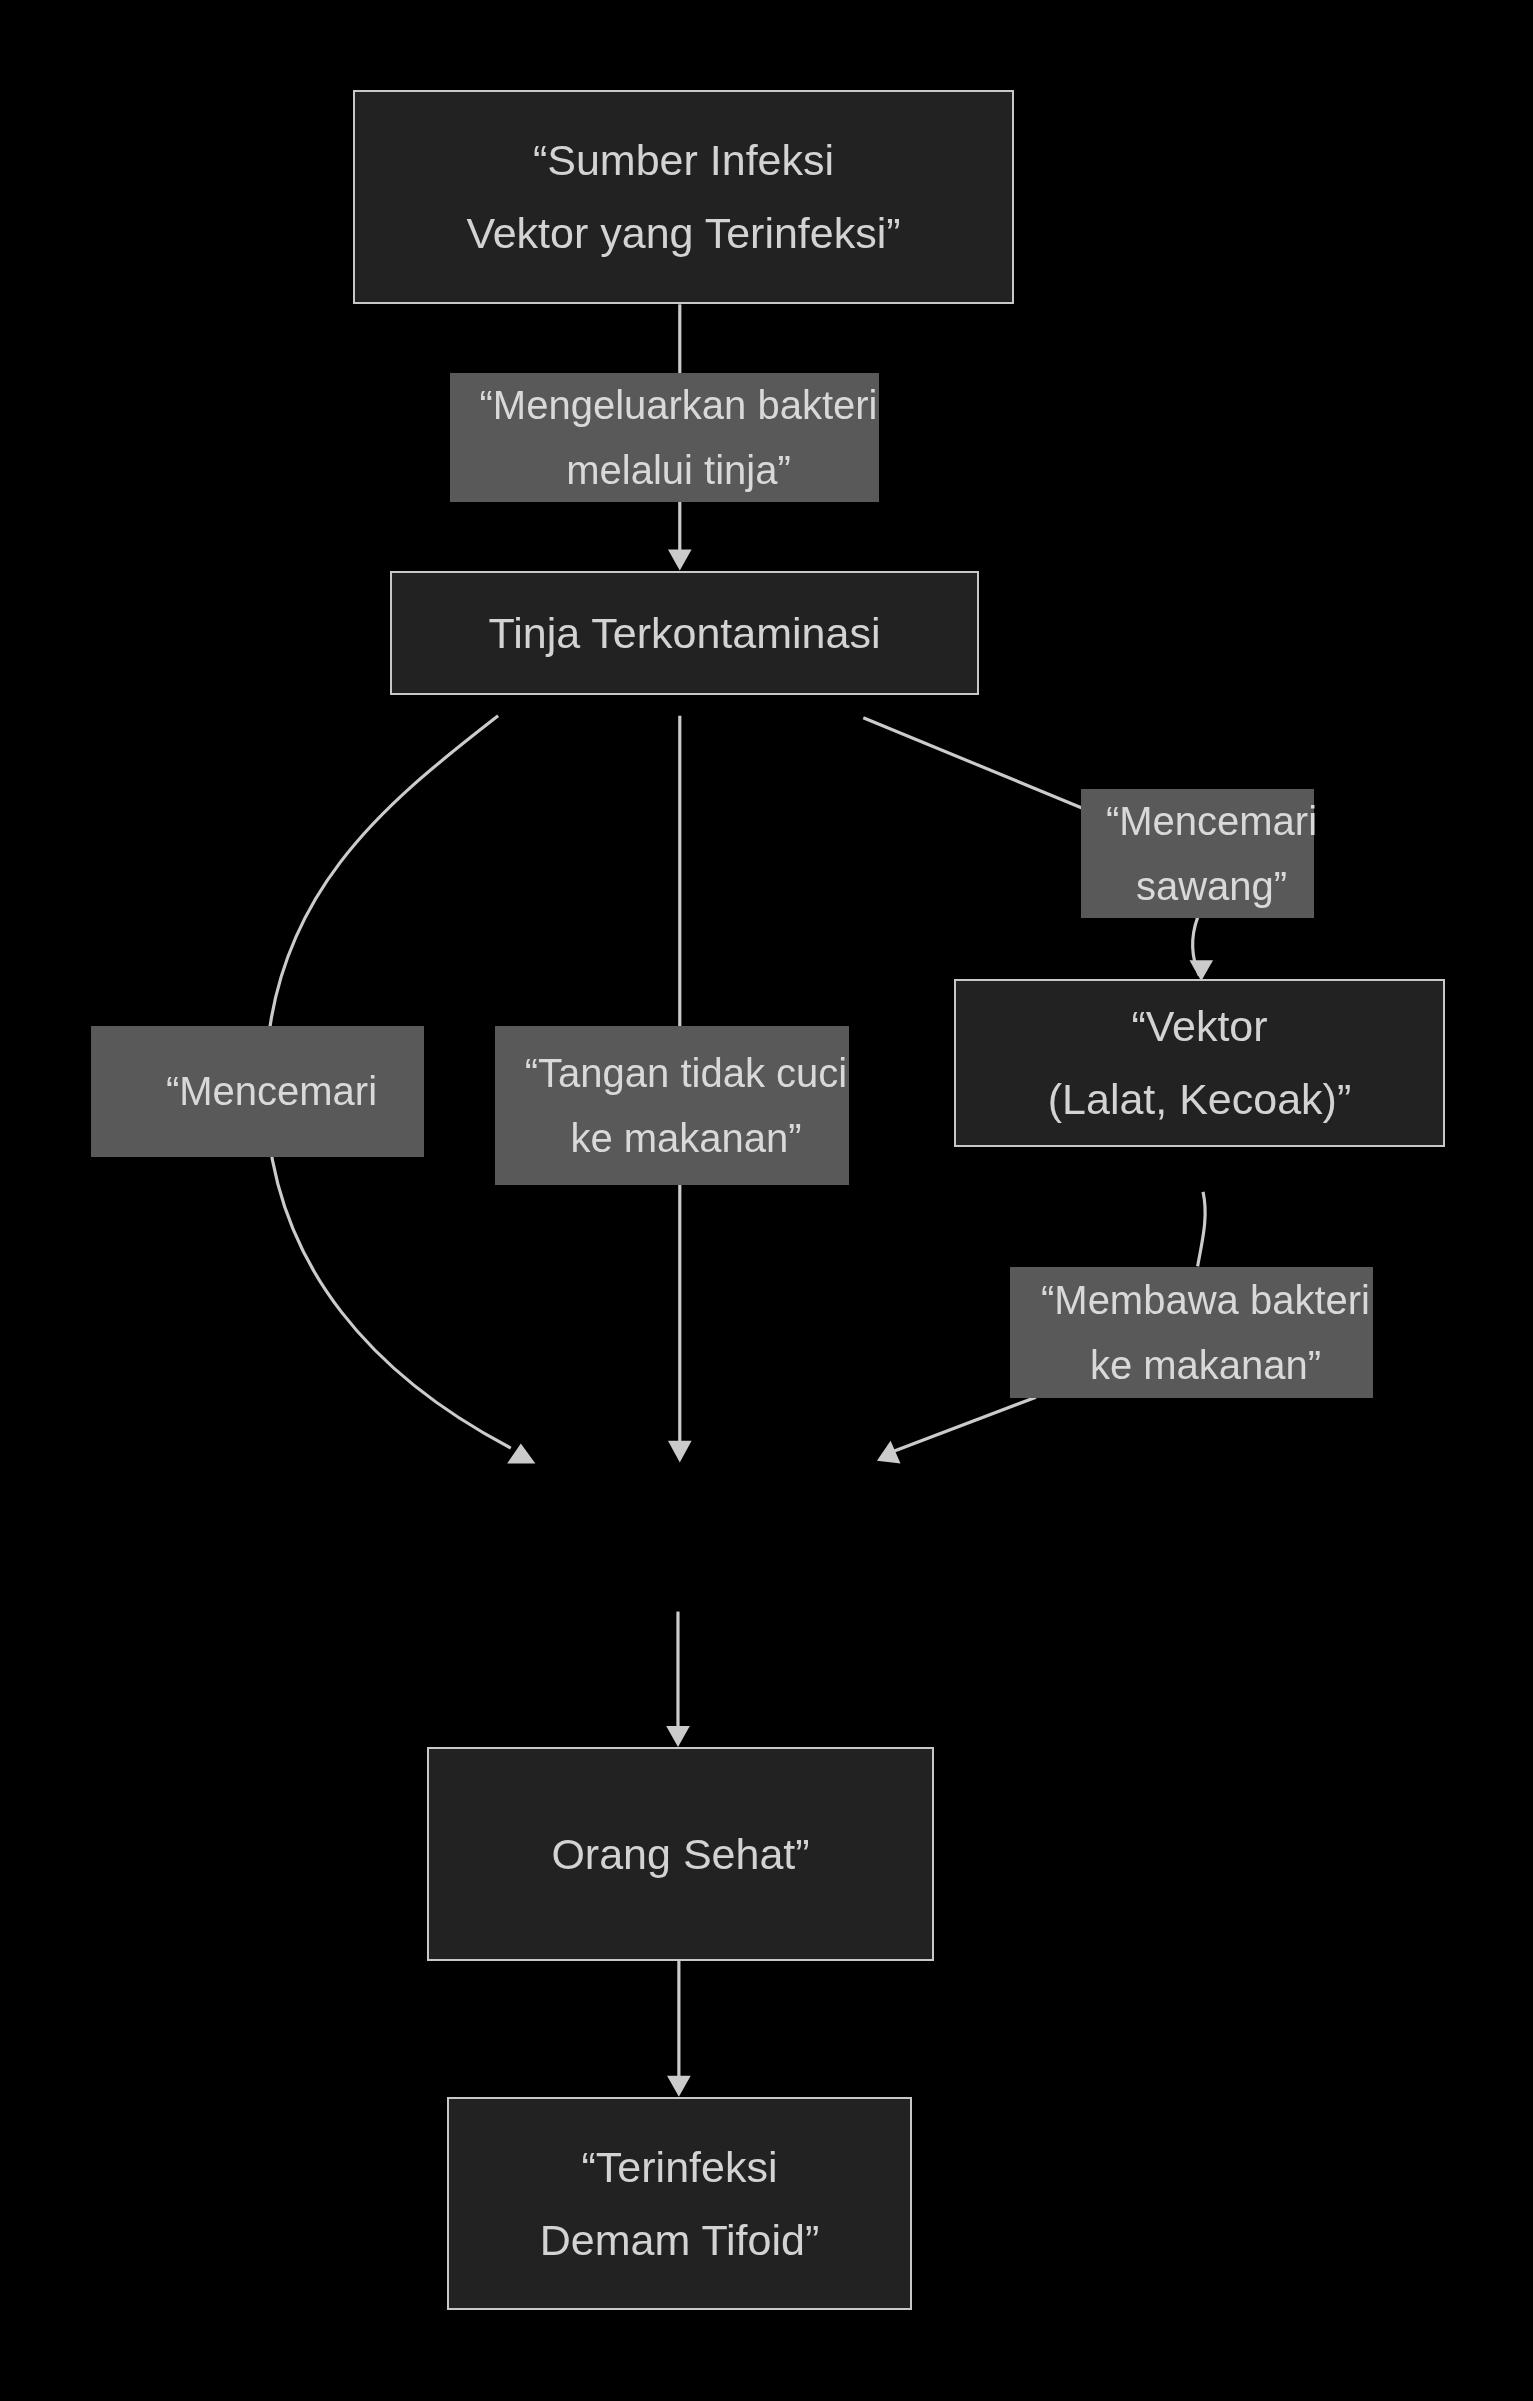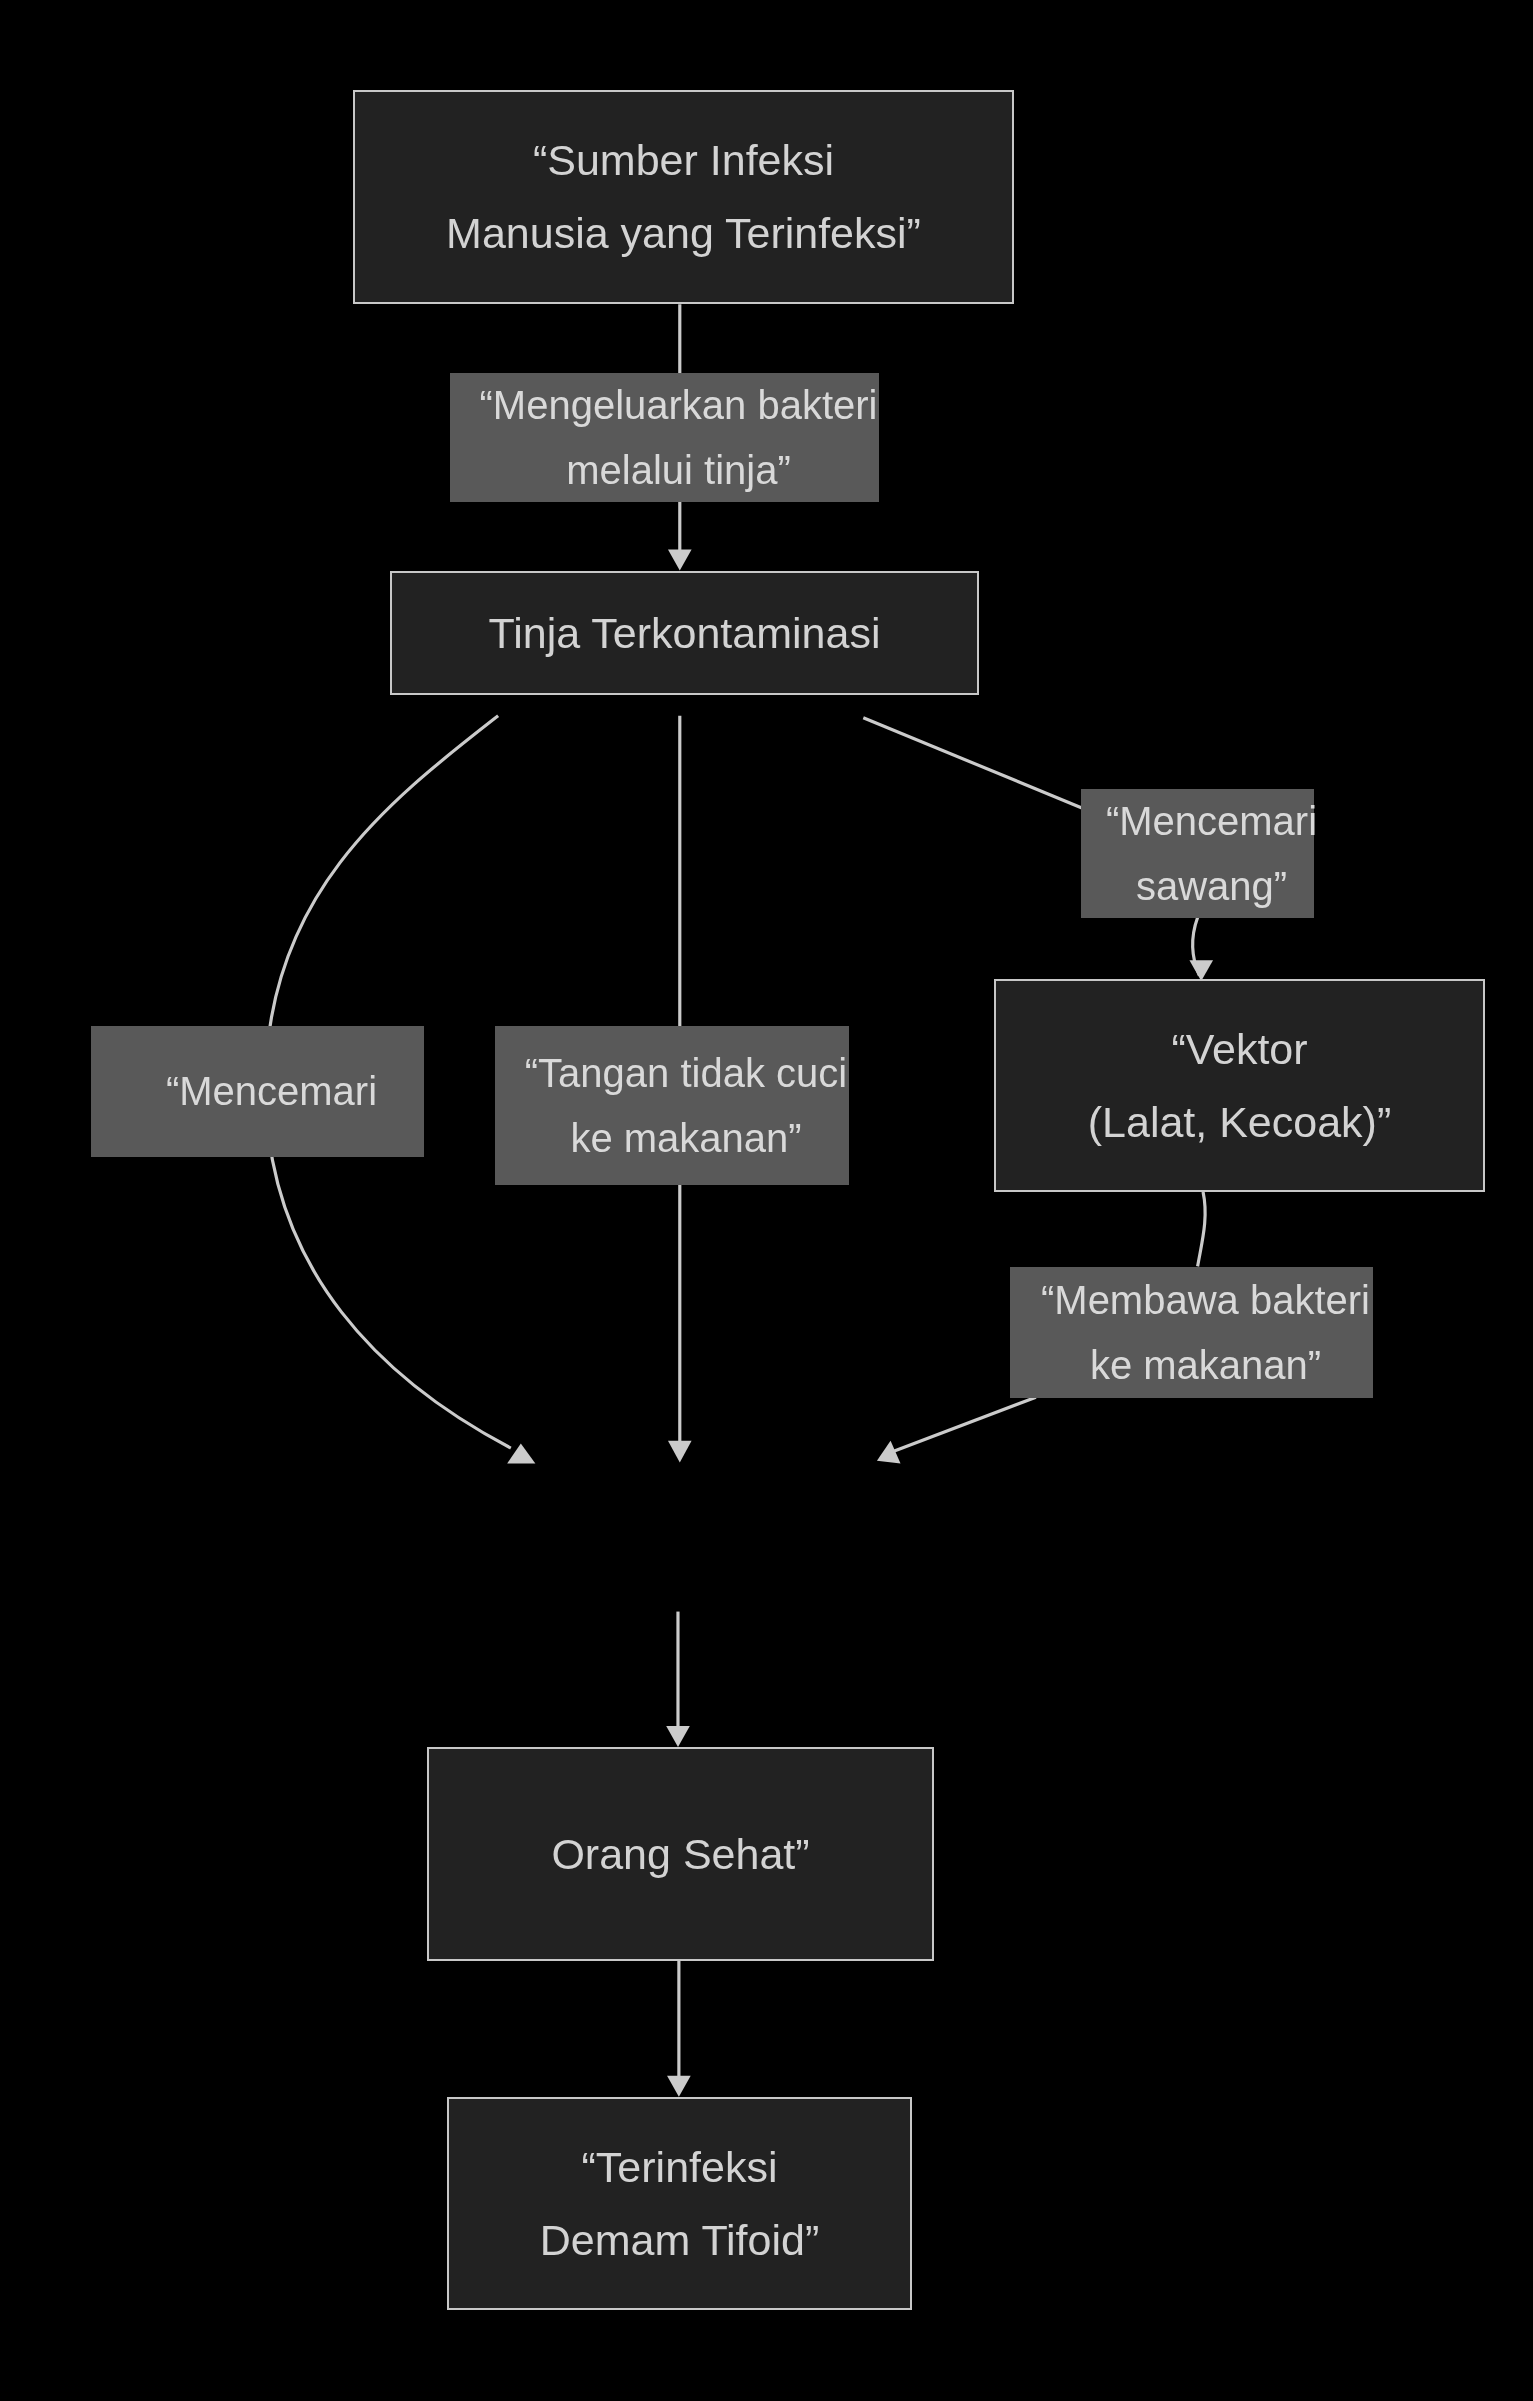--- a/index.html
+++ b/index.html
@@ -114,28 +114,28 @@
     <span>ke makanan”</span>
   </div>
 
   <div class="elabel" style="left:1010px; top:1267px; width:363px; height:131px">
     <span>“Membawa bakteri</span>
     <span>ke makanan”</span>
   </div>
 
   <div class="node" style="left:353px; top:90px; width:661px; height:214px">
     <span>“Sumber Infeksi</span>
-    <span>Manusia yang Terinfeksi”</span>
+    <span>Vektor yang Terinfeksi”</span>
   </div>
 
   <div class="node" style="left:390px; top:571px; width:589px; height:124px">
     <span>Tinja Terkontaminasi</span>
   </div>
 
-  <div class="node" style="left:994px; top:979px; width:491px; height:213px">
+  <div class="node" style="left:954px; top:979px; width:491px; height:168px">
     <span>“Vektor</span>
     <span>(Lalat, Kecoak)”</span>
   </div>
 
 
   <div class="node" style="left:427px; top:1747px; width:507px; height:214px">
     <span>Orang Sehat”</span>
   </div>
 
   <div class="node" style="left:447px; top:2097px; width:465px; height:213px">

